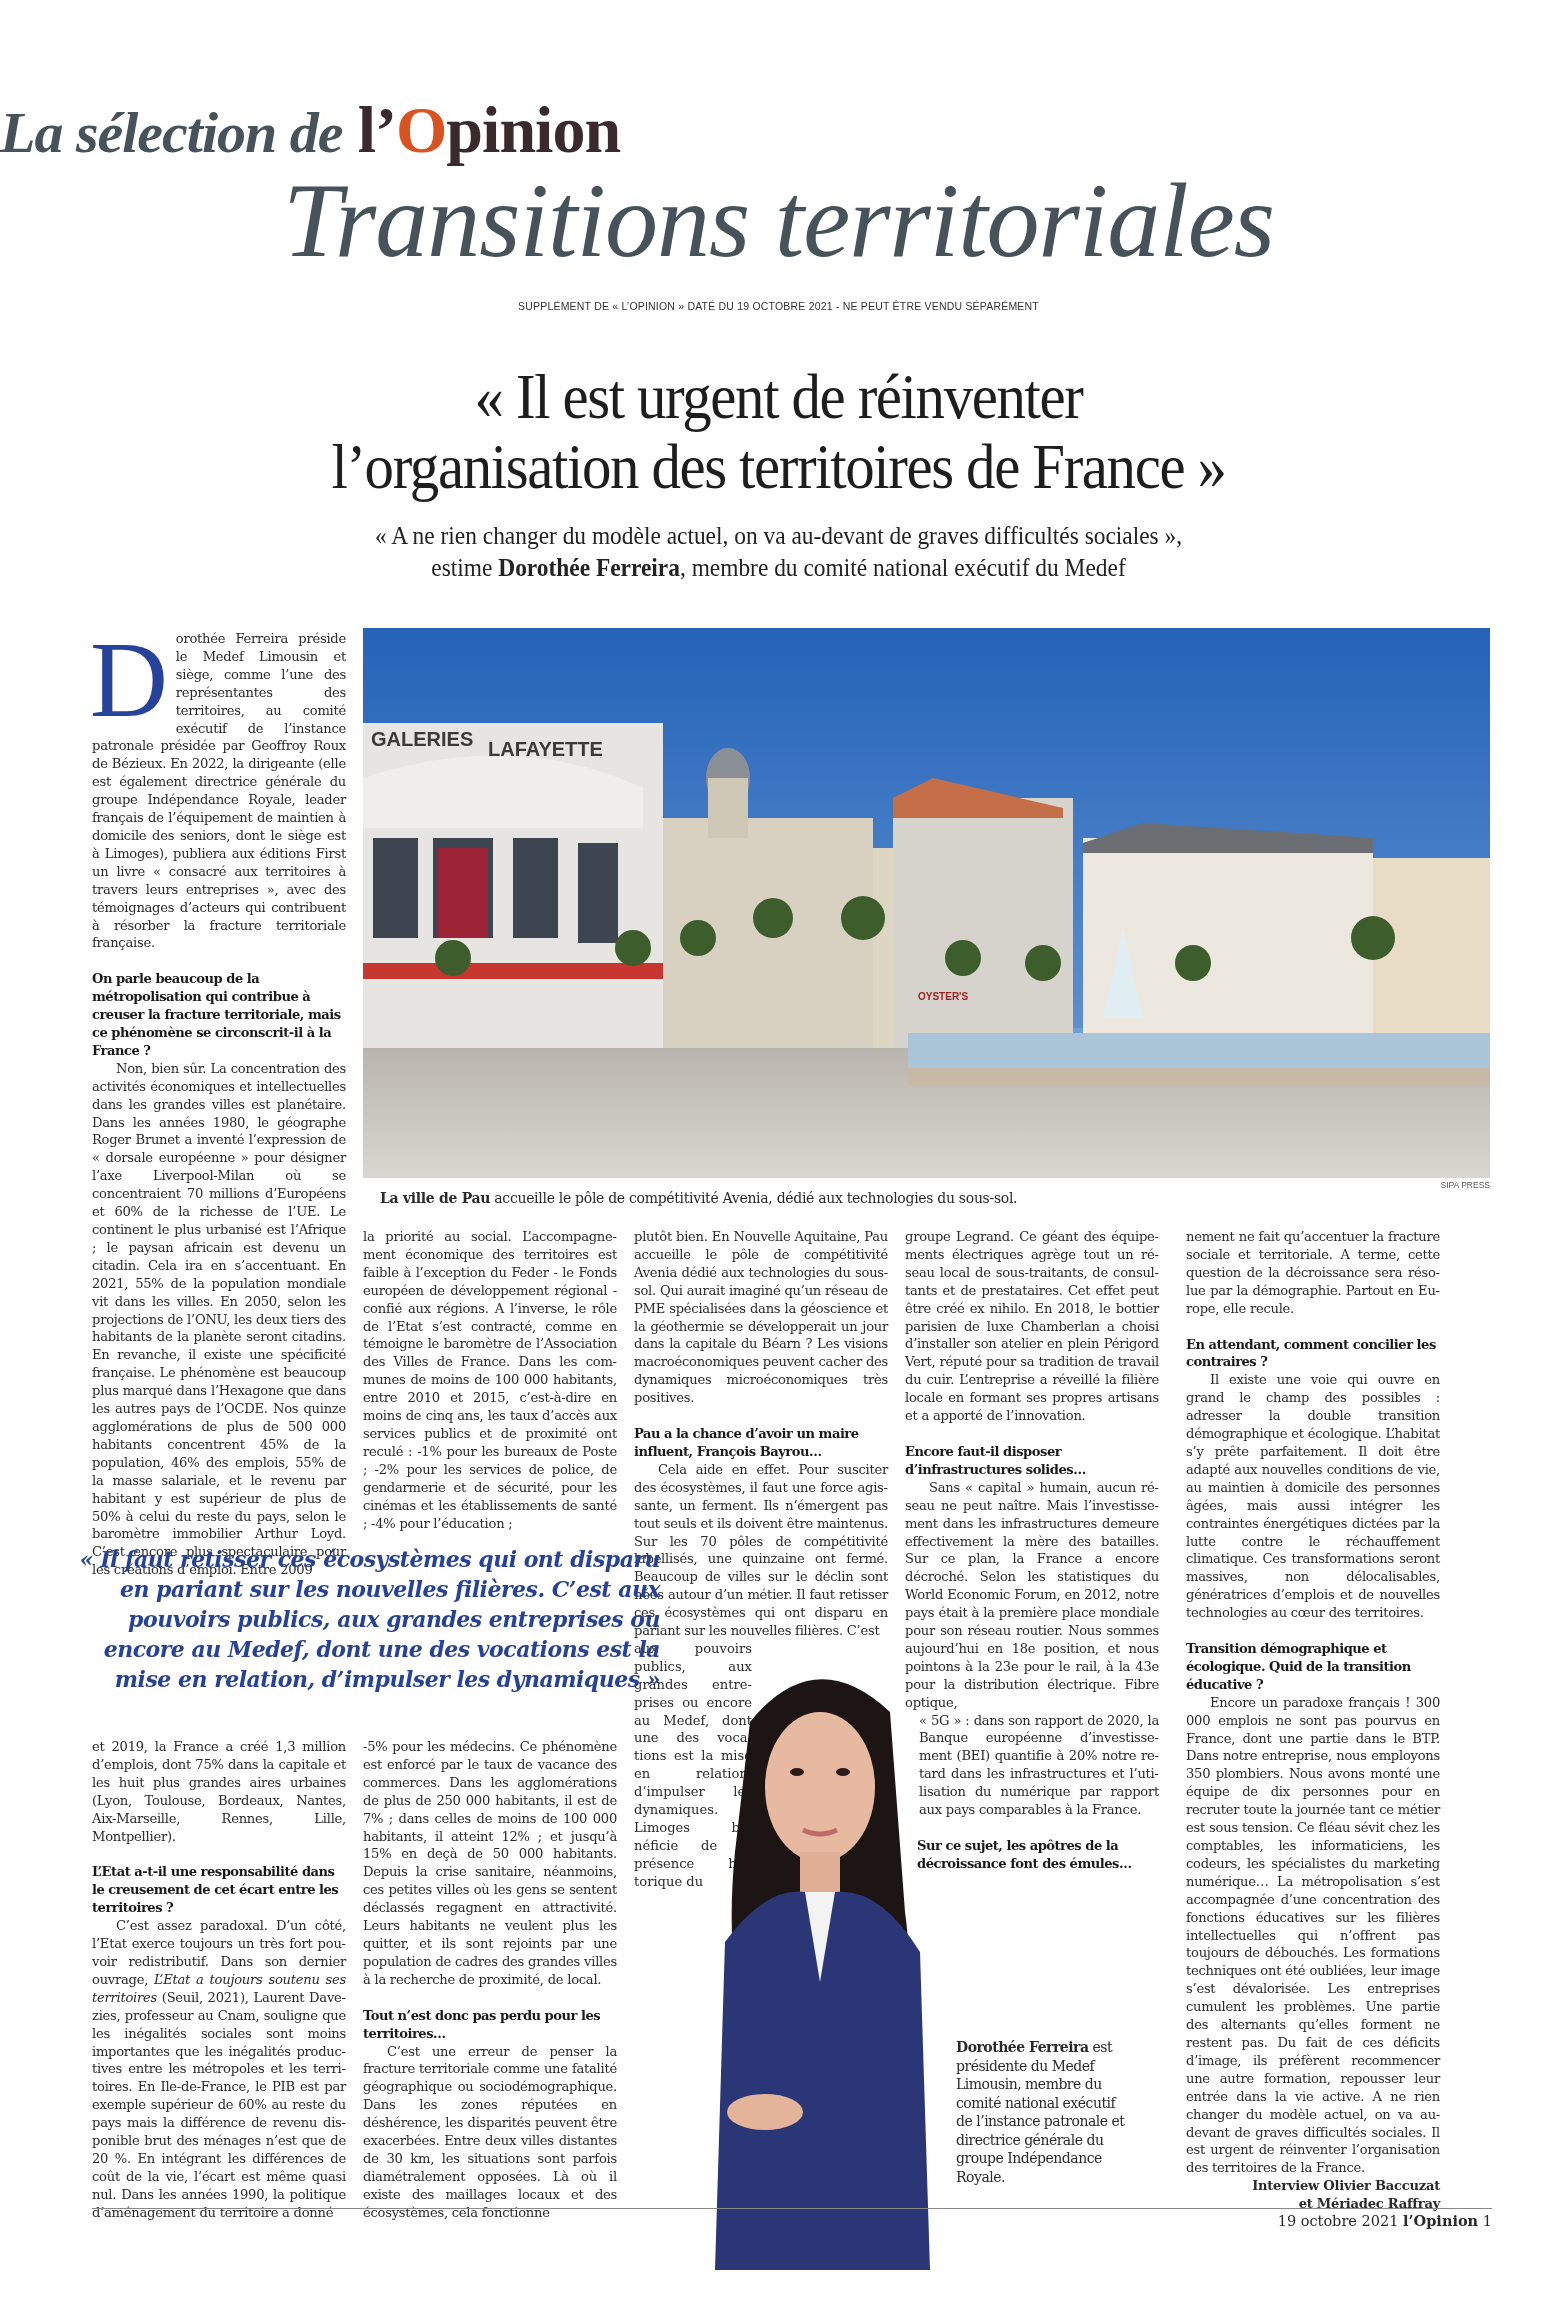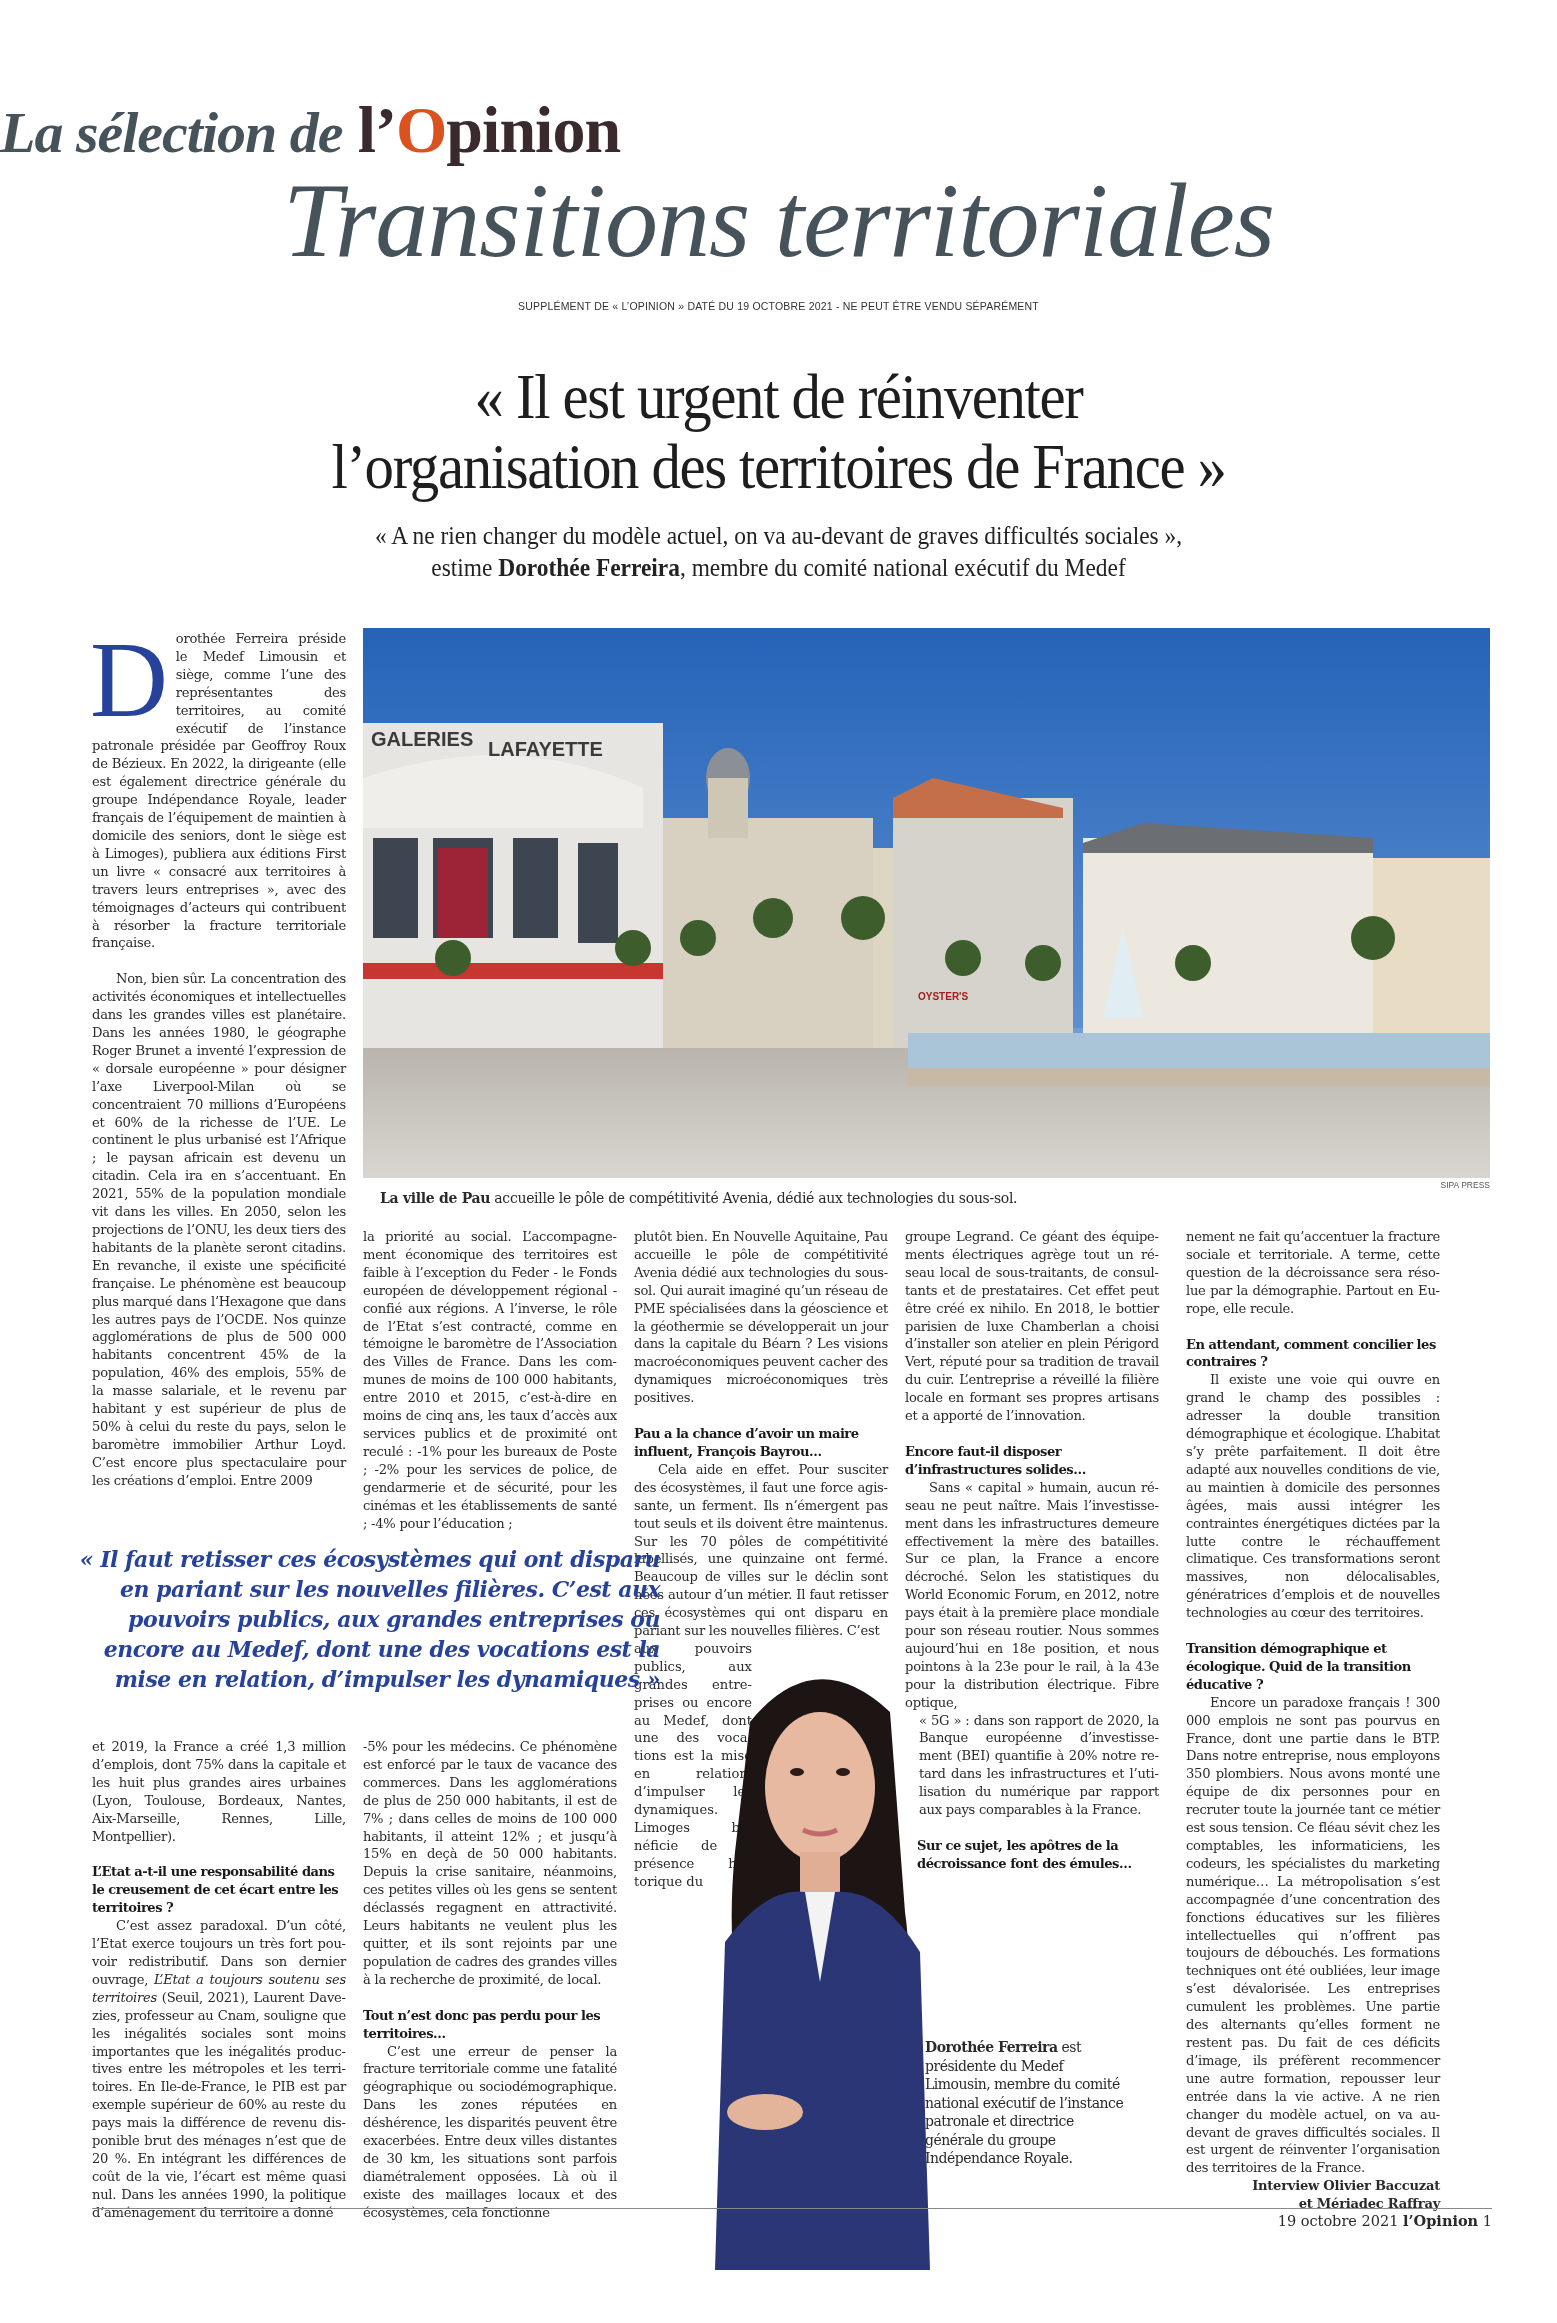--- a/index.html
+++ b/index.html
@@ -123,20 +123,21 @@
     <text x="555" y="372" font-family="Liberation Sans, sans-serif" font-size="10" fill="#a02020" font-weight="bold">OYSTER'S</text>
   </svg>
 </div>
 <div class="abs photo-credit">SIPA PRESS</div>
 <div class="abs caption"><b>La ville de Pau</b><span> accueille le pôle de compétitivité Avenia, dédié aux technologies du sous-sol.</span></div>
 
 <div class="abs col" style="left:92px; top:630px; width:254px;">
   <span class="dropcap">D</span>
   <p>orothée Ferreira préside le Medef Limousin et siège, comme l’une des repré­sentantes des territoires, au comité exécutif de l’ins­tance patronale présidée par Geoffroy Roux de Bézieux. En 2022, la dirigeante (elle est également directrice générale du groupe Indépendance Royale, leader français de l’équipement de maintien à domicile des seniors, dont le siège est à Limoges), publiera aux éditions First un livre « consacré aux territoires à travers leurs entreprises », avec des témoignages d’acteurs qui contribuent à résorber la fracture territoriale française.</p>
   <div class="gap"></div>
+  <h4>On parle beaucoup de la métropolisation qui contribue à creuser la fracture territoriale, mais ce phénomène se circonscrit-il à la France ?</h4>
   <p class="indent">Non, bien sûr. La concentration des activités économiques et intellectuelles dans les grandes villes est planétaire. Dans les années 1980, le géographe Roger Brunet a inventé l’expression de « dorsale européenne » pour désigner l’axe Liver­pool-Milan où se concentraient 70 mil­lions d’Européens et 60% de la richesse de l’UE. Le continent le plus urbanisé est l’Afrique ; le paysan africain est devenu un citadin. Cela ira en s’accentuant. En 2021, 55% de la population mondiale vit dans les villes. En 2050, selon les projections de l’ONU, les deux tiers des habitants de la planète seront citadins. En revanche, il existe une spécificité fran­çaise. Le phénomène est beaucoup plus marqué dans l’Hexagone que dans les autres pays de l’OCDE. Nos quinze agglo­mérations de plus de 500 000 habitants concentrent 45% de la population, 46% des emplois, 55% de la masse salariale, et le revenu par habitant y est supérieur de plus de 50% à celui du reste du pays, selon le baromètre immobilier Arthur Loyd. C’est encore plus spectaculaire pour les créations d’emploi. Entre 2009</p>
 </div>
 
 <div class="abs col" style="left:363px; top:1228px; width:254px;">
   <p>la priorité au social. L’accompagne­ment économique des territoires est faible à l’exception du Feder - le Fonds européen de développement régio­nal - confié aux régions. A l’inverse, le rôle de l’Etat s’est contracté, comme en témoigne le baromètre de l’Associa­tion des Villes de France. Dans les com­munes de moins de 100 000 habitants, entre 2010 et 2015, c’est-à-dire en moins de cinq ans, les taux d’accès aux services publics et de proximité ont reculé : -1% pour les bureaux de Poste ; -2% pour les services de police, de gendarmerie et de sécurité, pour les cinémas et les établis­sements de santé ; -4% pour l’éducation ;</p>
 </div>
 
 <div class="abs col" style="left:634px; top:1228px; width:254px;">
   <p>plutôt bien. En Nouvelle Aquitaine, Pau accueille le pôle de compétitivité Avenia dédié aux technologies du sous-sol. Qui aurait imaginé qu’un réseau de PME spécialisées dans la géoscience et la géothermie se développerait un jour dans la capitale du Béarn ? Les visions macroéconomiques peuvent cacher des dynamiques microéconomiques très positives.</p>
   <div class="gap"></div>
@@ -193,16 +194,16 @@
     <path d="M98 178 Q115 186 132 178" stroke="#c06a6a" stroke-width="5" fill="none"></path>
 
     <rect x="95" y="200" width="40" height="40" fill="#dfae94"></rect>
 
     <path d="M10 618 L20 290 Q60 235 100 240 L130 240 Q175 235 215 300 L225 618 Z" fill="#2b3677"></path>
     <path d="M100 240 L115 330 L130 240 Z" fill="#f3f3f3"></path>
 
     <ellipse cx="60" cy="460" rx="38" ry="18" fill="#e3b39a"></ellipse>
   </svg>
 </div>
-<div class="abs portrait-caption" style="left:925px; top:2038px; width:205px;"><b>Dorothée Ferreira</b><span> est présidente du Medef Limousin, membre du comité national exécutif de l’instance patronale et directrice générale du groupe Indépendance Royale.</span></div>
+<div class="abs portrait-caption" style="left:925px; top:2038px; width:205px;padding-left:31px;"><b>Dorothée Ferreira</b><span> est présidente du Medef Limousin, membre du comité national exécutif de l’instance patronale et directrice générale du groupe Indépendance Royale.</span></div>
 
 <div class="abs rule" style="left:92px; top:2208px; width:1400px;"></div>
 <div class="abs footer"><span>19 octobre 2021</span> <b>l’Opinion</b> <span>1</span></div>
 
 </body></html>

